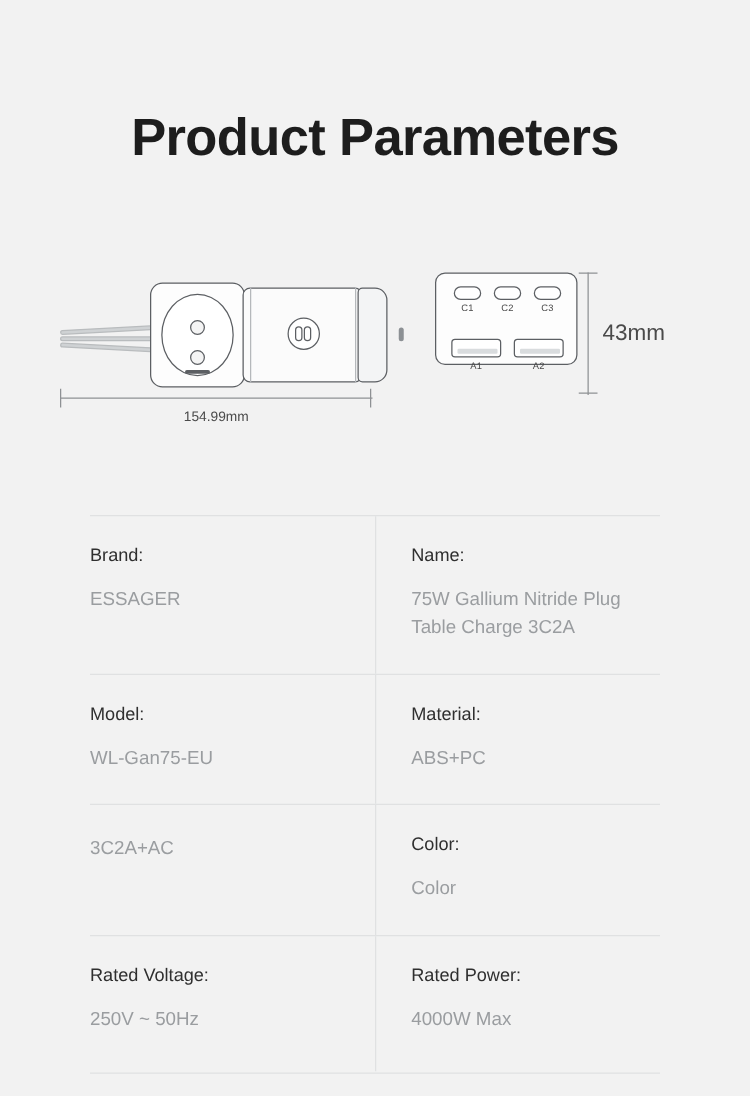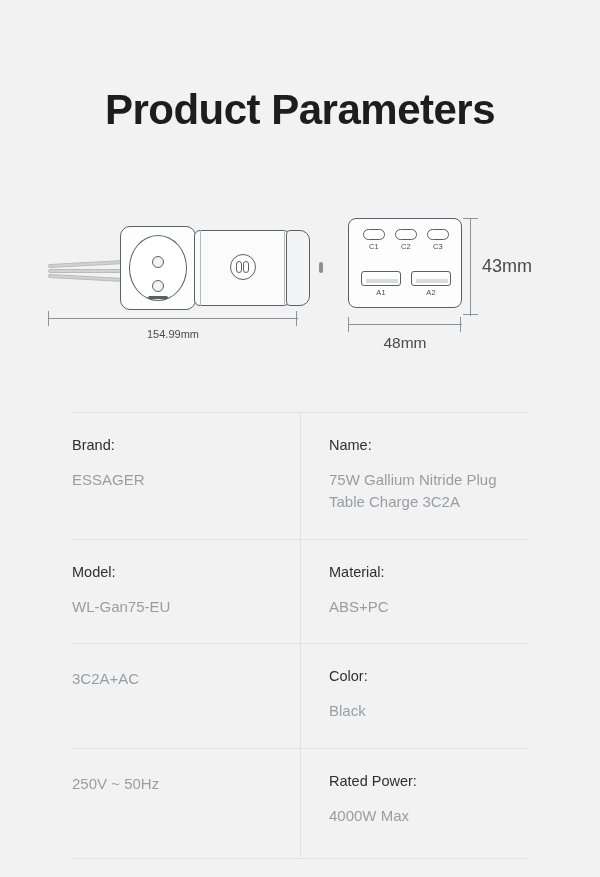--- a/index.html
+++ b/index.html
@@ -223,21 +223,21 @@
     font-size: 11px;
     color: #4a4a4a;
   }
 
   
   .right-product {
     position: absolute;
     left: 348px;
     top: 18px;
     width: 114px;
-    height: 90px;
+    height: 74px;
     border: 1.6px solid #5c5f63;
     border-radius: 8px;
     background: #fdfdfd;
     box-sizing: border-box;
   }
   .port-row {
     position: absolute;
     left: 0;
     width: 114px;
     display: flex;
@@ -466,26 +466,20 @@
           <div class="slot"></div>
           <div class="plabel">A1</div>
         </div>
         <div class="port-a">
           <div class="slot"></div>
           <div class="plabel">A2</div>
         </div>
       </div>
     </div>
 
-    <div class="dim-right-w">
-      <div class="line"></div>
-      <div class="tick t-start"></div>
-      <div class="tick t-end"></div>
-      <div class="label">48mm</div>
-    </div>
 
     <div class="dim-right-h">
       <div class="vline"></div>
       <div class="tick t-start"></div>
       <div class="tick t-end"></div>
       <div class="label">43mm</div>
     </div>
 
   </div>
 
@@ -512,26 +506,27 @@
         <div class="v">ABS+PC</div>
       </div>
     </div>
 
     <div class="spec-row">
       <div class="spec-cell">
         <div class="v">3C2A+AC</div>
       </div>
       <div class="spec-cell right-cell">
         <div class="k">Color:</div>
-        <div class="v">Black</div>
+        <div class="v">Color</div>
       </div>
     </div>
 
     <div class="spec-row last">
       <div class="spec-cell">
+        <div class="k">Rated Voltage:</div>
         <div class="v">250V ~ 50Hz</div>
       </div>
       <div class="spec-cell right-cell">
         <div class="k">Rated Power:</div>
         <div class="v">4000W Max</div>
       </div>
     </div>
 
   </div>
 

